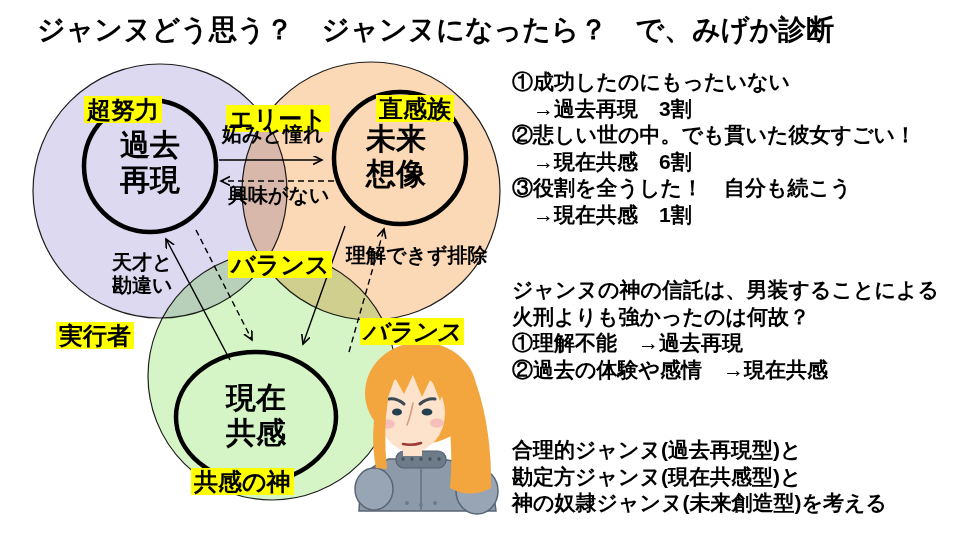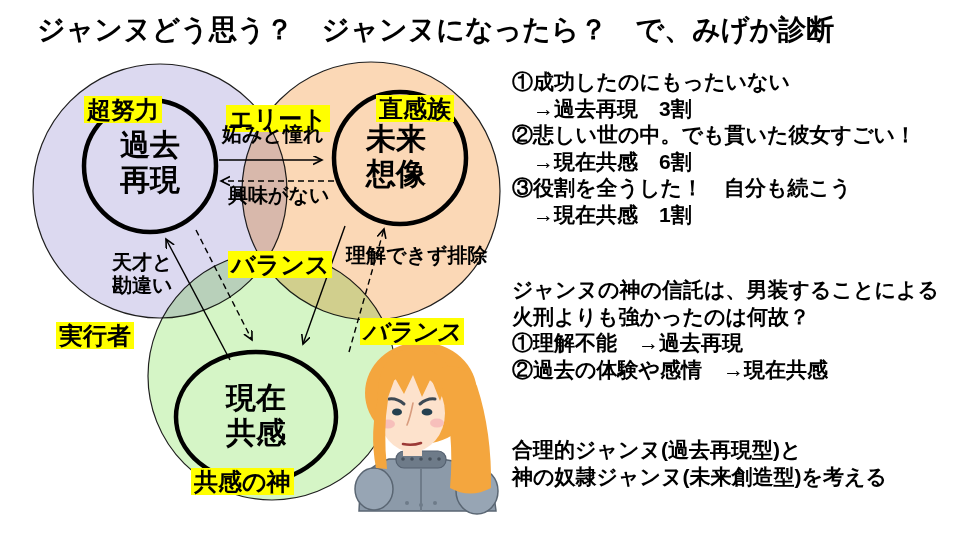--- a/index.html
+++ b/index.html
@@ -116,16 +116,17 @@
 
   <div class="rp" id="rp-oracle">
     <div>ジャンヌの神の信託は、男装することによる</div>
     <div>火刑よりも強かったのは何故？</div>
     <div>①理解不能　→過去再現</div>
     <div>②過去の体験や感情　→現在共感</div>
   </div>
 
   <div class="rp" id="rp-types">
     <div>合理的ジャンヌ(過去再現型)と</div>
+    <div>勘定方ジャンヌ(現在共感型)と</div>
     <div>神の奴隷ジャンヌ(未来創造型)を考える</div>
   </div>
 
 </div>
 
 </body></html>

